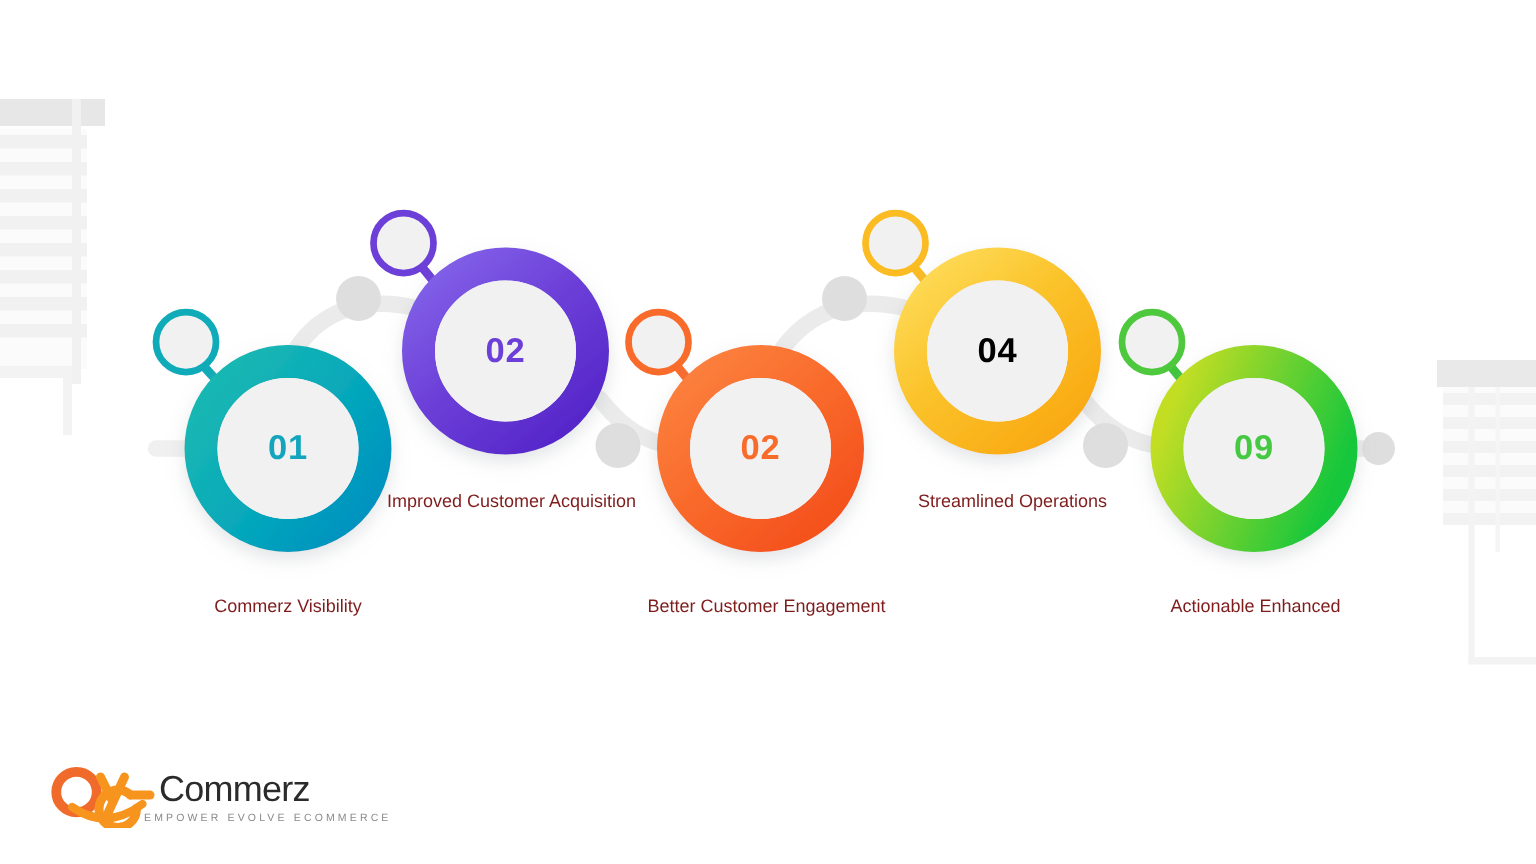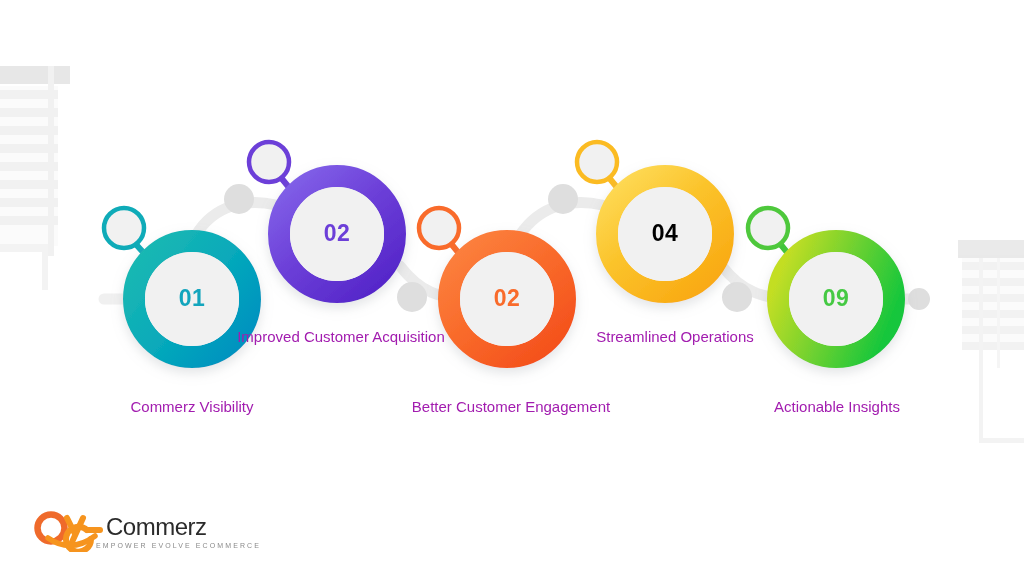--- a/index.html
+++ b/index.html
@@ -47,22 +47,22 @@
     font-weight: bold;
     letter-spacing: 0.5px;
     line-height: 1;
   }
 
   
   .step-caption {
     position: absolute;
     width: 230px;
     text-align: center;
-    font-size: 15px;
-    color: #a21caf;
+    font-size: 12px;
+    color: #7f1d1d;
     line-height: 1.33;
   }
 
   
   .logo {
     position: absolute;
     left: 34px;
     top: 508px;
     width: 220px;
     height: 48px;
@@ -222,21 +222,21 @@
   <div class="step-number" style="left:132px; top:287px; color:#13a5bd;">01</div>
   <div class="step-number" style="left:277px; top:222px; color:#6c3fd8;">02</div>
   <div class="step-number" style="left:447px; top:287px; color:#f96b2b;">02</div>
   <div class="step-number" style="left:605px; top:222px; color:#000000;">04</div>
   <div class="step-number" style="left:776px; top:287px; color:#45c943;">09</div>
 
   <div class="step-caption" style="left:77px; top:397px;">Commerz Visibility</div>
   <div class="step-caption" style="left:226px; top:327px;">Improved Customer Acquisition</div>
   <div class="step-caption" style="left:396px; top:397px;">Better Customer Engagement</div>
   <div class="step-caption" style="left:560px; top:327px;">Streamlined Operations</div>
-  <div class="step-caption" style="left:722px; top:397px;">Actionable Insights</div>
+  <div class="step-caption" style="left:722px; top:397px;">Actionable Enhanced</div>
 
 </div>
 
 <div class="logo">
   <svg width="220" height="44" viewBox="0 0 220 44" xmlns="http://www.w3.org/2000/svg" style="position:absolute; left:0; top:0;">
 
     <circle cx="17" cy="20" r="13.5" fill="none" stroke="#ef6a2b" stroke-width="6.5"></circle>
 
     <path d="M 33 10 L 41 26 M 49 10 L 38 34" stroke="#f6941e" stroke-width="6" stroke-linecap="round" fill="none"></path>
 

